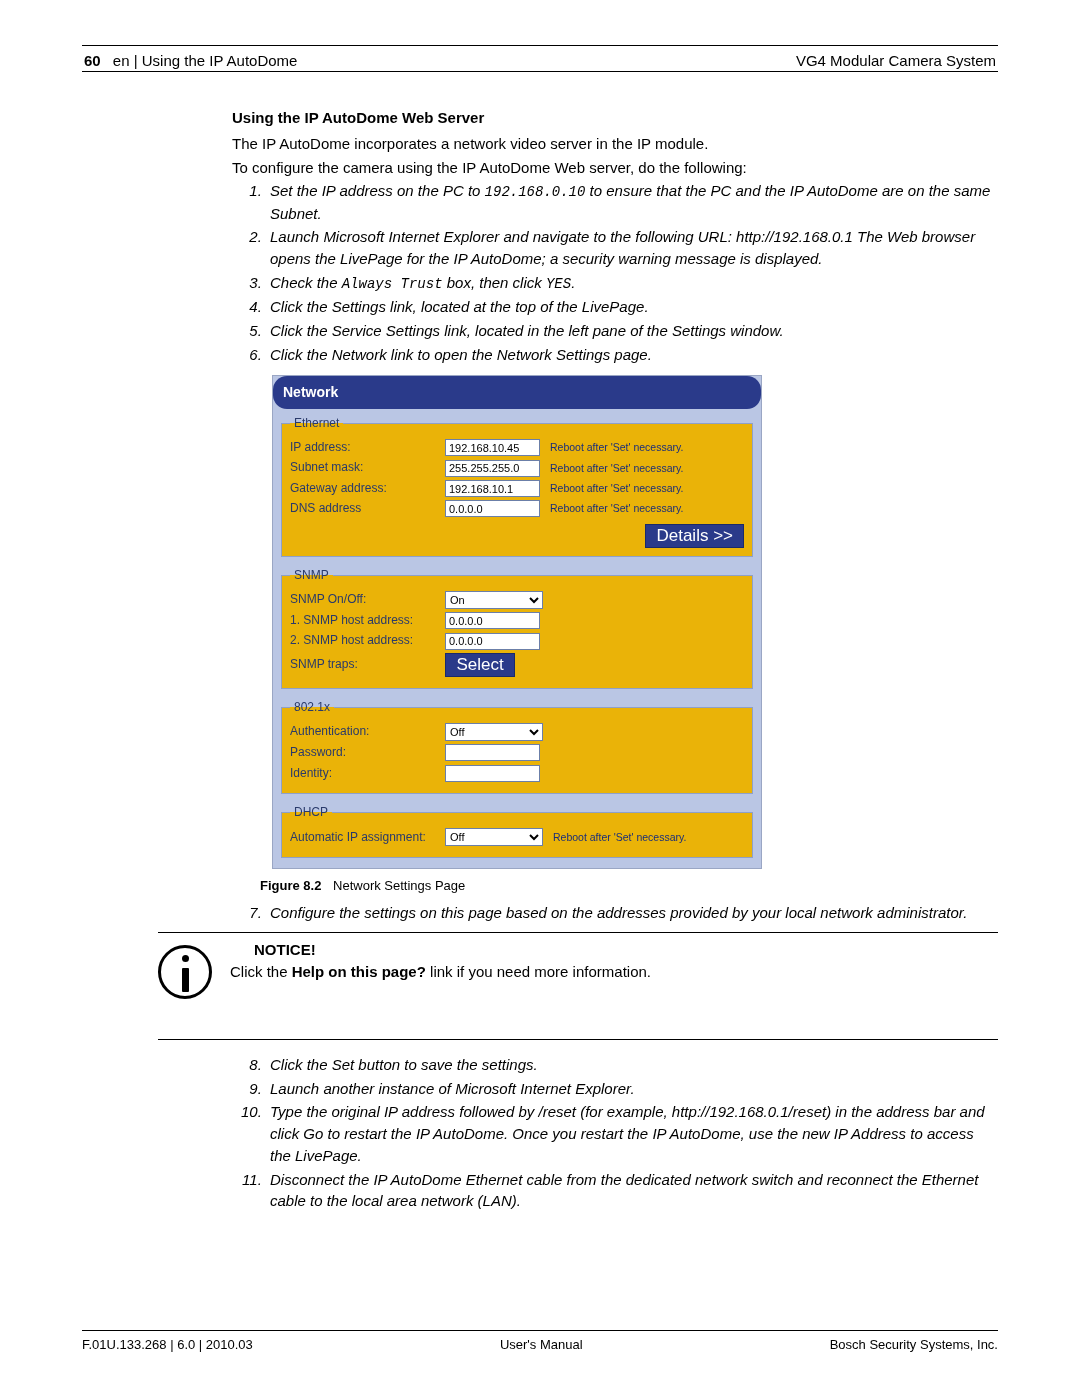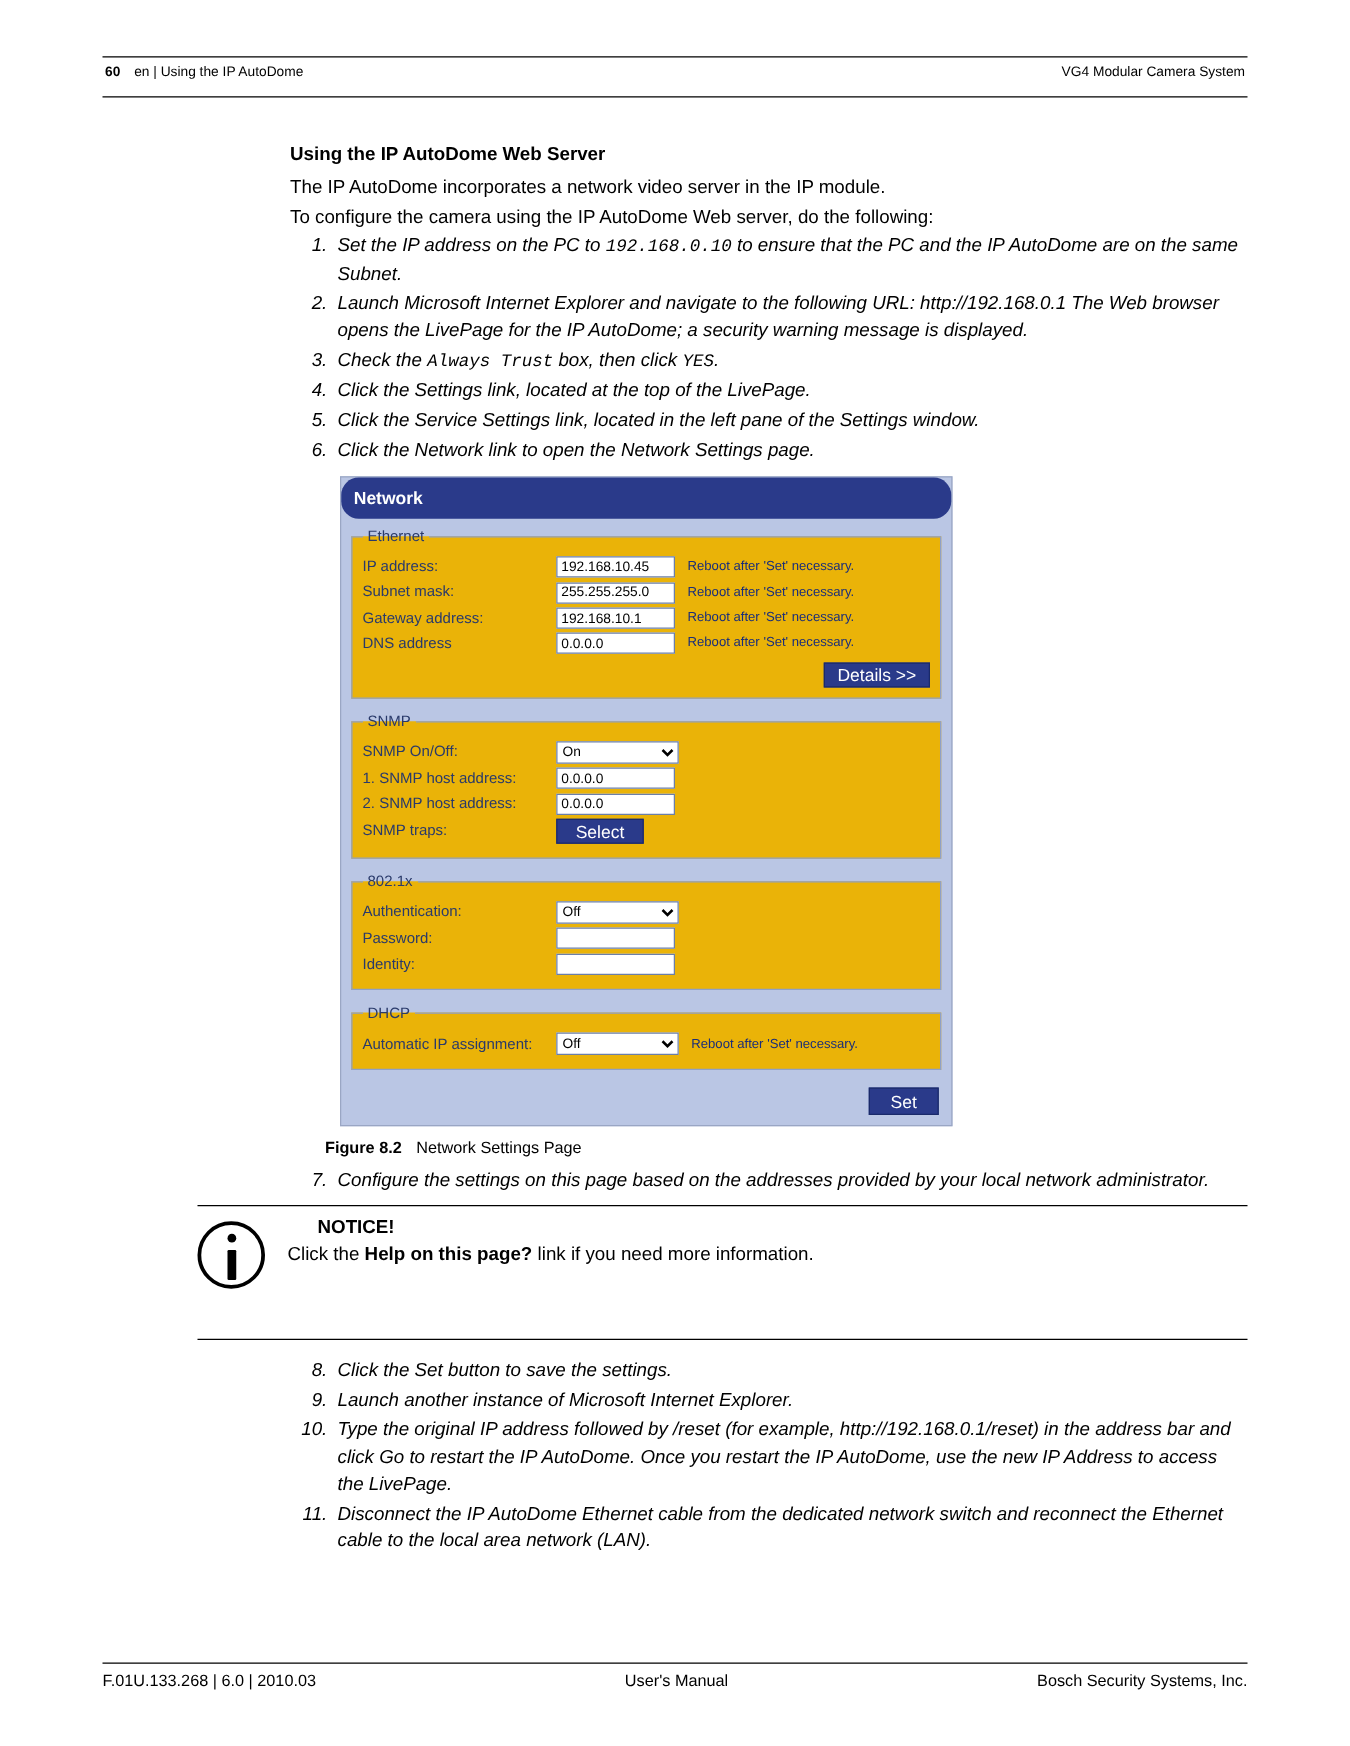--- a/index.html
+++ b/index.html
@@ -15,22 +15,22 @@
   .page {
     padding: 45px 82px 45px 82px;
   }
   .header-line {
     border-top: 1px solid #000;
     margin-bottom: 6px;
   }
   .page-header {
     display: flex;
     justify-content: space-between;
-    font-size: 11px;
-    margin-bottom: 13px;
+    font-size: 15px;
+    margin-bottom: 2px;
     padding: 0 2px;
   }
   .page-header .left { }
   .page-header .left .pgnum { font-weight: bold; margin-right: 8px; }
   .page-header-underline {
     border-top: 1px solid #000;
     margin-bottom: 35px;
   }
   .content {
     margin-left: 150px;
@@ -107,21 +107,21 @@
   }
   .btnbar {
     display: flex;
     justify-content: flex-end;
     padding: 4px 10px 8px 10px;
   }
   .btn {
     background: #2a3a8a;
     color: #fff;
     border: 1px solid #1a2a6a;
-    font-size: 14px;
+    font-size: 17px;
     padding: 2px 10px;
     cursor: pointer;
   }
   .btn.sm { padding: 1px 10px; }
   .btnrow {
     display:flex; justify-content:flex-end; margin-top:6px;
   }
   .figure-caption {
     font-size: 13px;
     margin-left: 28px;
@@ -271,23 +271,20 @@
 
       <fieldset class="panel">
         <legend>DHCP</legend>
         <div class="row">
           <span class="lbl">Automatic IP assignment:</span>
           <select><option>Off</option></select>
           <span class="note">Reboot after 'Set' necessary.</span>
         </div>
       </fieldset>
 
-      <div class="btnbar">
-        <button class="btn" style="width:56px;">Set</button>
-      </div>
     </div>
 
     <div class="figure-caption">
       <span class="figlabel">Figure 8.2</span>
       <span>Network Settings Page</span>
     </div>
 
     <ol class="numlist" start="7">
       <li>Configure the settings on this page based on the addresses provided by your local network administrator.</li>
     </ol>

